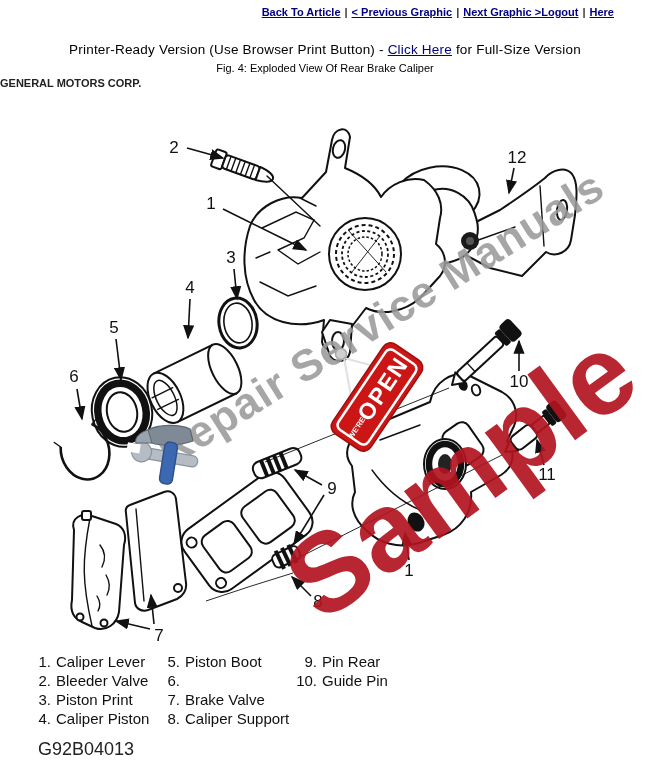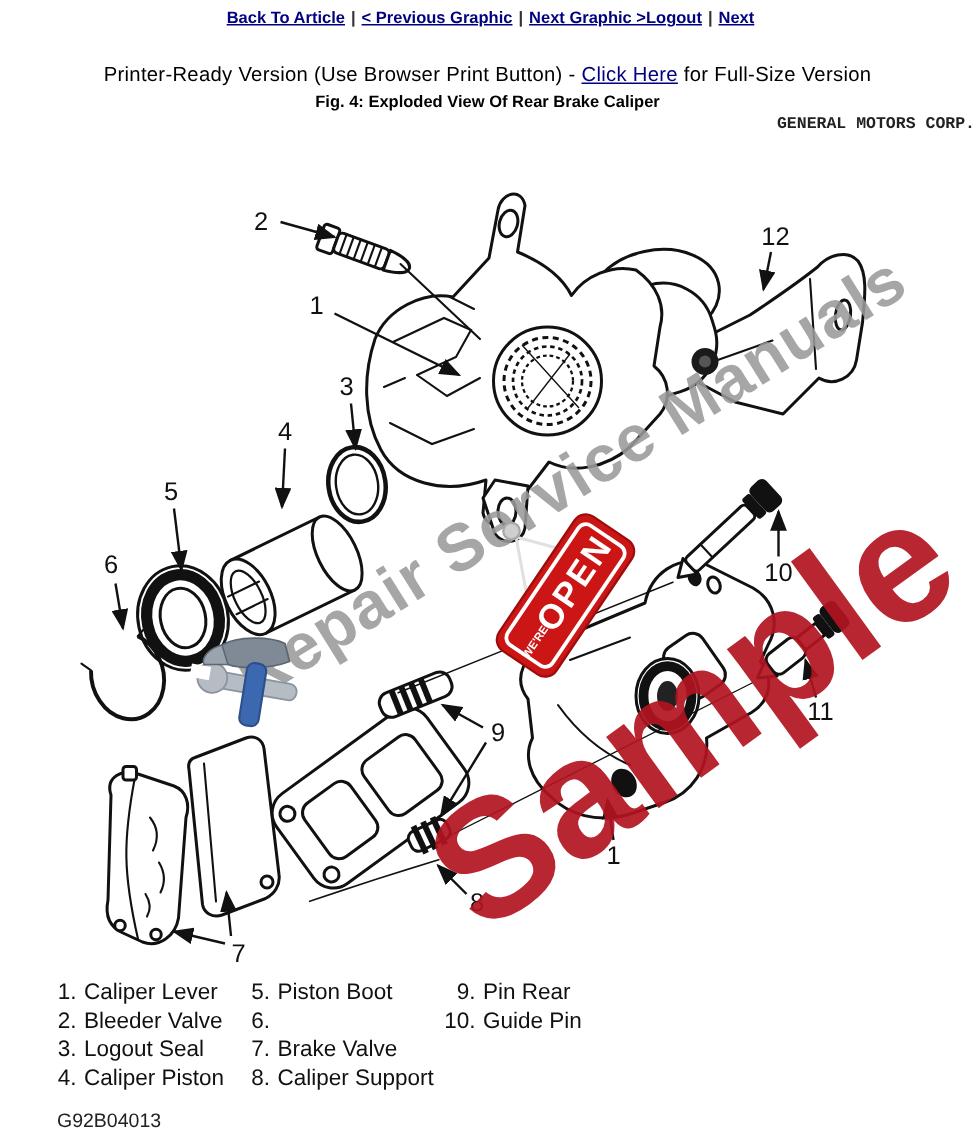--- a/index.html
+++ b/index.html
@@ -2,60 +2,60 @@
 <html><head>
 <meta charset="utf-8">
 <style>
   html,body{margin:0;padding:0;}
   body{
     width:650px;height:764px;position:relative;overflow:hidden;
     background:#ffffff;color:#111;
     font-family:"Liberation Sans",sans-serif;
   }
   
-  .nav{display:flex;justify-content:center;align-items:baseline;
-       padding:6px 26px 0 30px;font-size:11px;font-weight:bold;}
+  .nav{display:flex;justify-content:flex-end;align-items:baseline;
+       padding:6px 36px 0 30px;font-size:11px;font-weight:bold;}
   .nav-group{white-space:nowrap;}
   .nav a{color:#000080;text-decoration:underline;cursor:pointer;}
   .sep{color:#333;font-weight:bold;padding:0 4px;}
   .printer-line{margin-top:24px;text-align:center;font-size:13.5px;color:#000;letter-spacing:.2px;}
   .printer-line a{color:#000080;text-decoration:underline;cursor:pointer;}
-  .fig-caption{margin-top:5px;text-align:center;font-size:11px;font-weight:bold;color:#000;}
-  .manufacturer{margin-top:3px;text-align:right;font-size:11px;font-weight:bold;color:#222;font-family:Liberation Mono, monospace;}
+  .fig-caption{margin-top:5px;text-align:center;font-size:11px;font-weight:normal;color:#000;}
+  .manufacturer{margin-top:3px;text-align:left;font-size:11px;font-weight:bold;color:#222;}
   
   .diagram-wrap{position:absolute;left:0;top:82px;width:650px;height:566px;}
   svg{display:block;}
   .art{fill:#fff;stroke:#111;stroke-width:2;stroke-linejoin:round;}
   .thin{fill:none;stroke:#111;stroke-width:1.4;stroke-linecap:round;}
   .hair{fill:none;stroke:#111;stroke-width:.9;}
   .arrow{fill:none;stroke:#111;stroke-width:1.6;}
   .callout{font-size:17px;fill:#111;text-anchor:middle;font-family:"Liberation Sans",sans-serif;}
   .wm-gray{font-size:44px;font-weight:bold;fill:#9a9a9a;opacity:.88;letter-spacing:1px;}
   .wm-red{font-size:112px;font-weight:bold;fill:#b11420;opacity:.92;}
   .open-big{font-size:23px;font-weight:bold;fill:#fff;letter-spacing:1.5px;text-anchor:middle;}
   .open-small{font-size:7.5px;font-weight:bold;fill:#fff;text-anchor:middle;}
   
   .legend{position:absolute;left:38px;top:652px;display:grid;
           grid-template-columns:129px 126px auto;font-size:15px;color:#111;}
   .legend-col{display:flex;flex-direction:column;}
   .legend-row{display:flex;line-height:19px;white-space:nowrap;}
   .num{display:inline-block;text-align:right;margin-right:5px;}
   .col-a .num,.col-b .num{width:13px;}
   .col-c .num{width:24px;}
-  .figure-id{position:absolute;left:38px;top:739px;font-size:13px;color:#222;}
+  .figure-id{position:absolute;left:38px;top:739px;font-size:18px;color:#222;}
 </style>
 </head>
 <body>
 
 <div class="nav">
   <span class="nav-group">
     <a>Back To Article</a><span class="sep">|</span><a>&lt; Previous Graphic</a><span class="sep">|</span><a>Next Graphic &gt;</a>
   </span>
   <span class="nav-group">
-    <a>Logout</a><span class="sep">|</span><a>Next</a>
+    <a>Logout</a><span class="sep">|</span><a>Here</a>
   </span>
 </div>
 
 <div class="printer-line">
   <span>Printer-Ready Version (Use Browser Print Button) - </span><a>Click Here</a><span> for Full-Size Version</span>
 </div>
 
 <div class="fig-caption">Fig. 4: Exploded View Of Rear Brake Caliper</div>
 <div class="manufacturer">GENERAL MOTORS CORP.</div>
 
@@ -260,21 +260,21 @@
     <div class="legend-row">
         <span class="num">1.</span>
         <span>Caliper Lever</span>
       </div>
     <div class="legend-row">
         <span class="num">2.</span>
         <span>Bleeder Valve</span>
       </div>
     <div class="legend-row">
         <span class="num">3.</span>
-        <span>Logout Seal</span>
+        <span>Piston Print</span>
       </div>
     <div class="legend-row">
         <span class="num">4.</span>
         <span>Caliper Piston</span>
       </div>
   </div>
   <div class="legend-col col-b">
     <div class="legend-row">
         <span class="num">5.</span>
         <span>Piston Boot</span>

